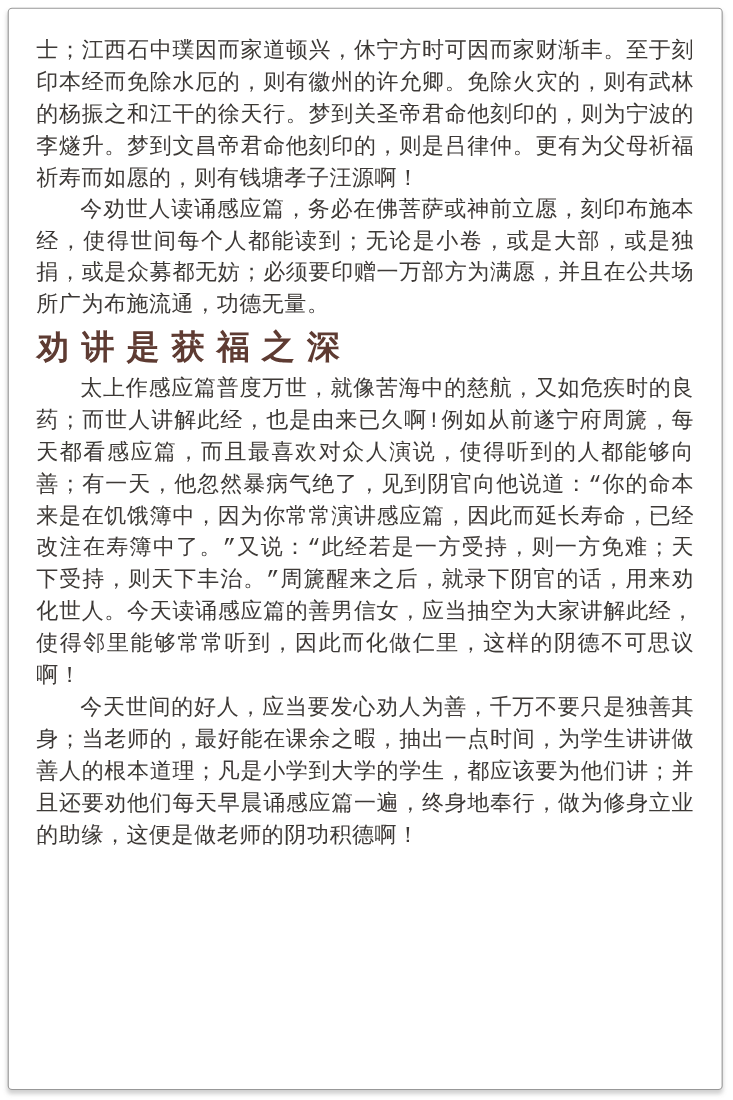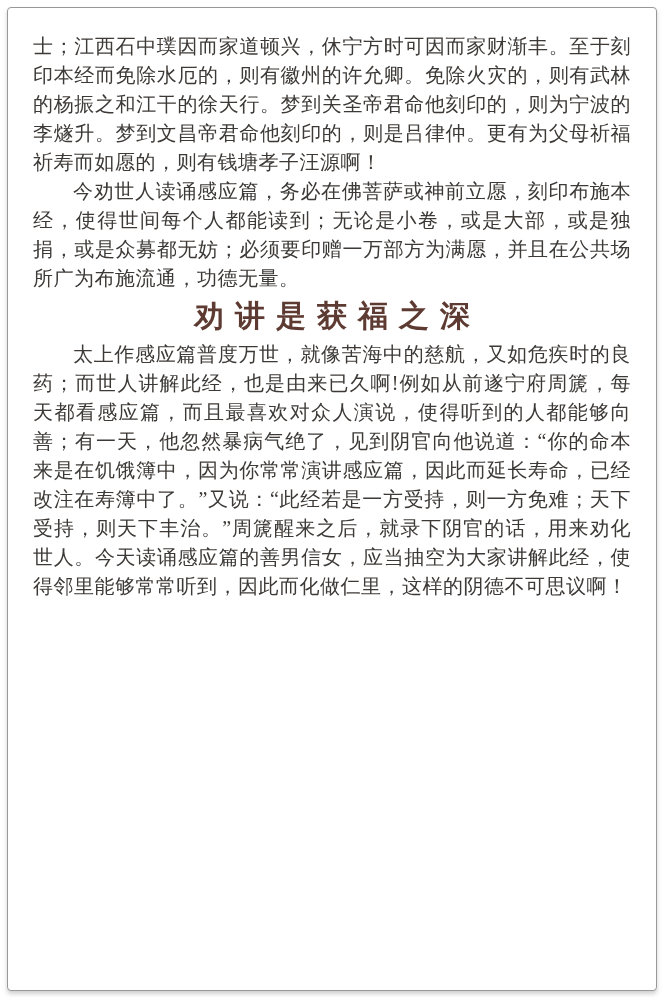--- a/index.html
+++ b/index.html
@@ -27,34 +27,35 @@
   .body-para {
     margin: 0;
     font-size: 20px;
     line-height: 29px;
     text-align: justify;
     color: var(--body-color, #3d3936);
     letter-spacing: 0.5px;
   }
   .body-para.indent {
     text-indent: 2em;
+    font-family: Liberation Mono, monospace;
   }
   .section-heading {
     margin: 4px 0 5px 0;
     font-size: 30px;
     line-height: 38px;
     font-weight: bold;
-    text-align: center;
     letter-spacing: 11px;
     margin-right: -11px; 
     color: var(--heading-color, #5e3b32);
     font-family: "Liberation Sans", "DejaVu Sans", sans-serif;
   }
 </style>
 </head>
 <body>
 
 <div class="page">
   <p class="body-para">士；江西石中璞因而家道顿兴，休宁方时可因而家财渐丰。至于刻印本经而免除水厄的，则有徽州的许允卿。免除火灾的，则有武林的杨振之和江干的徐天行。梦到关圣帝君命他刻印的，则为宁波的李燧升。梦到文昌帝君命他刻印的，则是吕律仲。更有为父母祈福祈寿而如愿的，则有钱塘孝子汪源啊！</p>
   <p class="body-para indent">今劝世人读诵感应篇，务必在佛菩萨或神前立愿，刻印布施本经，使得世间每个人都能读到；无论是小卷，或是大部，或是独捐，或是众募都无妨；必须要印赠一万部方为满愿，并且在公共场所广为布施流通，功德无量。</p>
   <h1 class="section-heading">劝讲是获福之深</h1>
   <p class="body-para indent">太上作感应篇普度万世，就像苦海中的慈航，又如危疾时的良药；而世人讲解此经，也是由来已久啊!例如从前遂宁府周篪，每天都看感应篇，而且最喜欢对众人演说，使得听到的人都能够向善；有一天，他忽然暴病气绝了，见到阴官向他说道：“你的命本来是在饥饿簿中，因为你常常演讲感应篇，因此而延长寿命，已经改注在寿簿中了。”又说：“此经若是一方受持，则一方免难；天下受持，则天下丰治。”周篪醒来之后，就录下阴官的话，用来劝化世人。今天读诵感应篇的善男信女，应当抽空为大家讲解此经，使得邻里能够常常听到，因此而化做仁里，这样的阴德不可思议啊！</p>
+  <p class="body-para indent">今天世间的好人，应当要发心劝人为善，千万不要只是独善其身；当老师的，最好能在课余之暇，抽出一点时间，为学生讲讲做善人的根本道理；凡是小学到大学的学生，都应该要为他们讲；并且还要劝他们每天早晨诵感应篇一遍，终身地奉行，做为修身立业的助缘，这便是做老师的阴功积德啊！</p>
 </div>
 
 </body></html>

